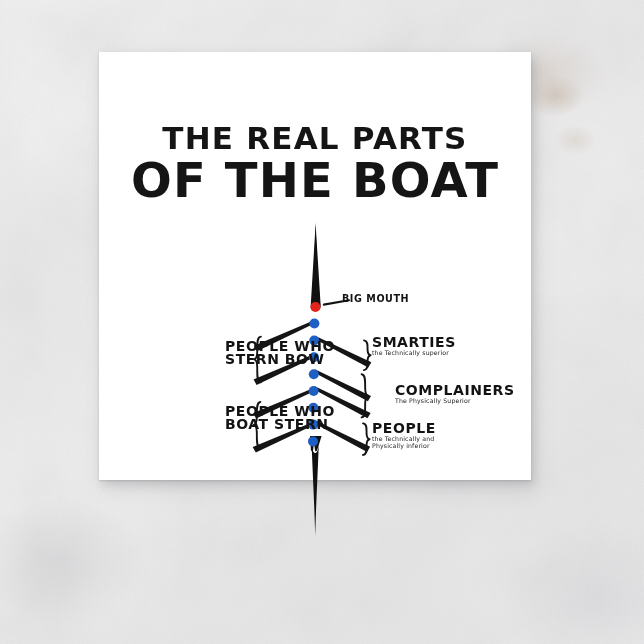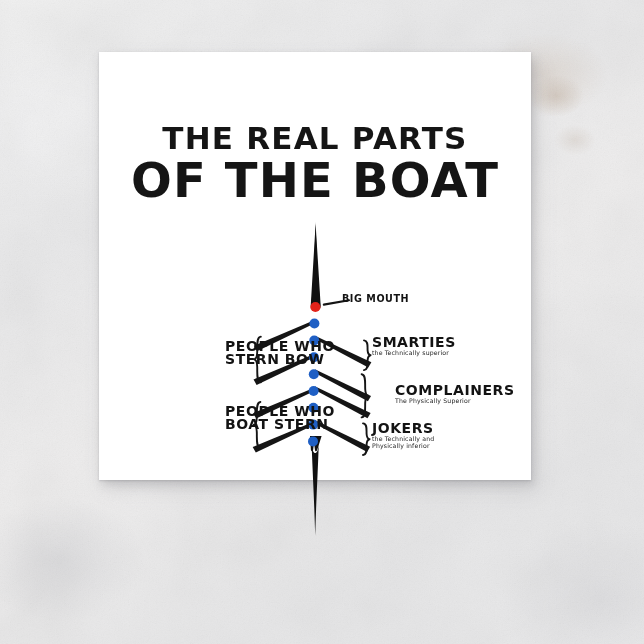--- a/index.html
+++ b/index.html
@@ -244,21 +244,21 @@
       <span class="main">SMARTIES</span>
       <span class="sub">the Technically superior</span>
     </div>
 
     <div class="lbl right" id="lbl-complainers">
       <span class="main">COMPLAINERS</span>
       <span class="sub">The Physically Superior</span>
     </div>
 
     <div class="lbl right" id="lbl-jokers">
-      <span class="main">JOKERS</span>
+      <span class="main">PEOPLE</span>
       <span class="sub">the Technically and</span>
       <span class="sub">Physically inferior</span>
     </div>
 
     <div class="lbl left" id="lbl-hatebow">
       <span class="main">PEOPLE WHO</span>
       <span class="main">STERN BOW</span>
     </div>
 
     <div class="lbl left" id="lbl-hatestern">

